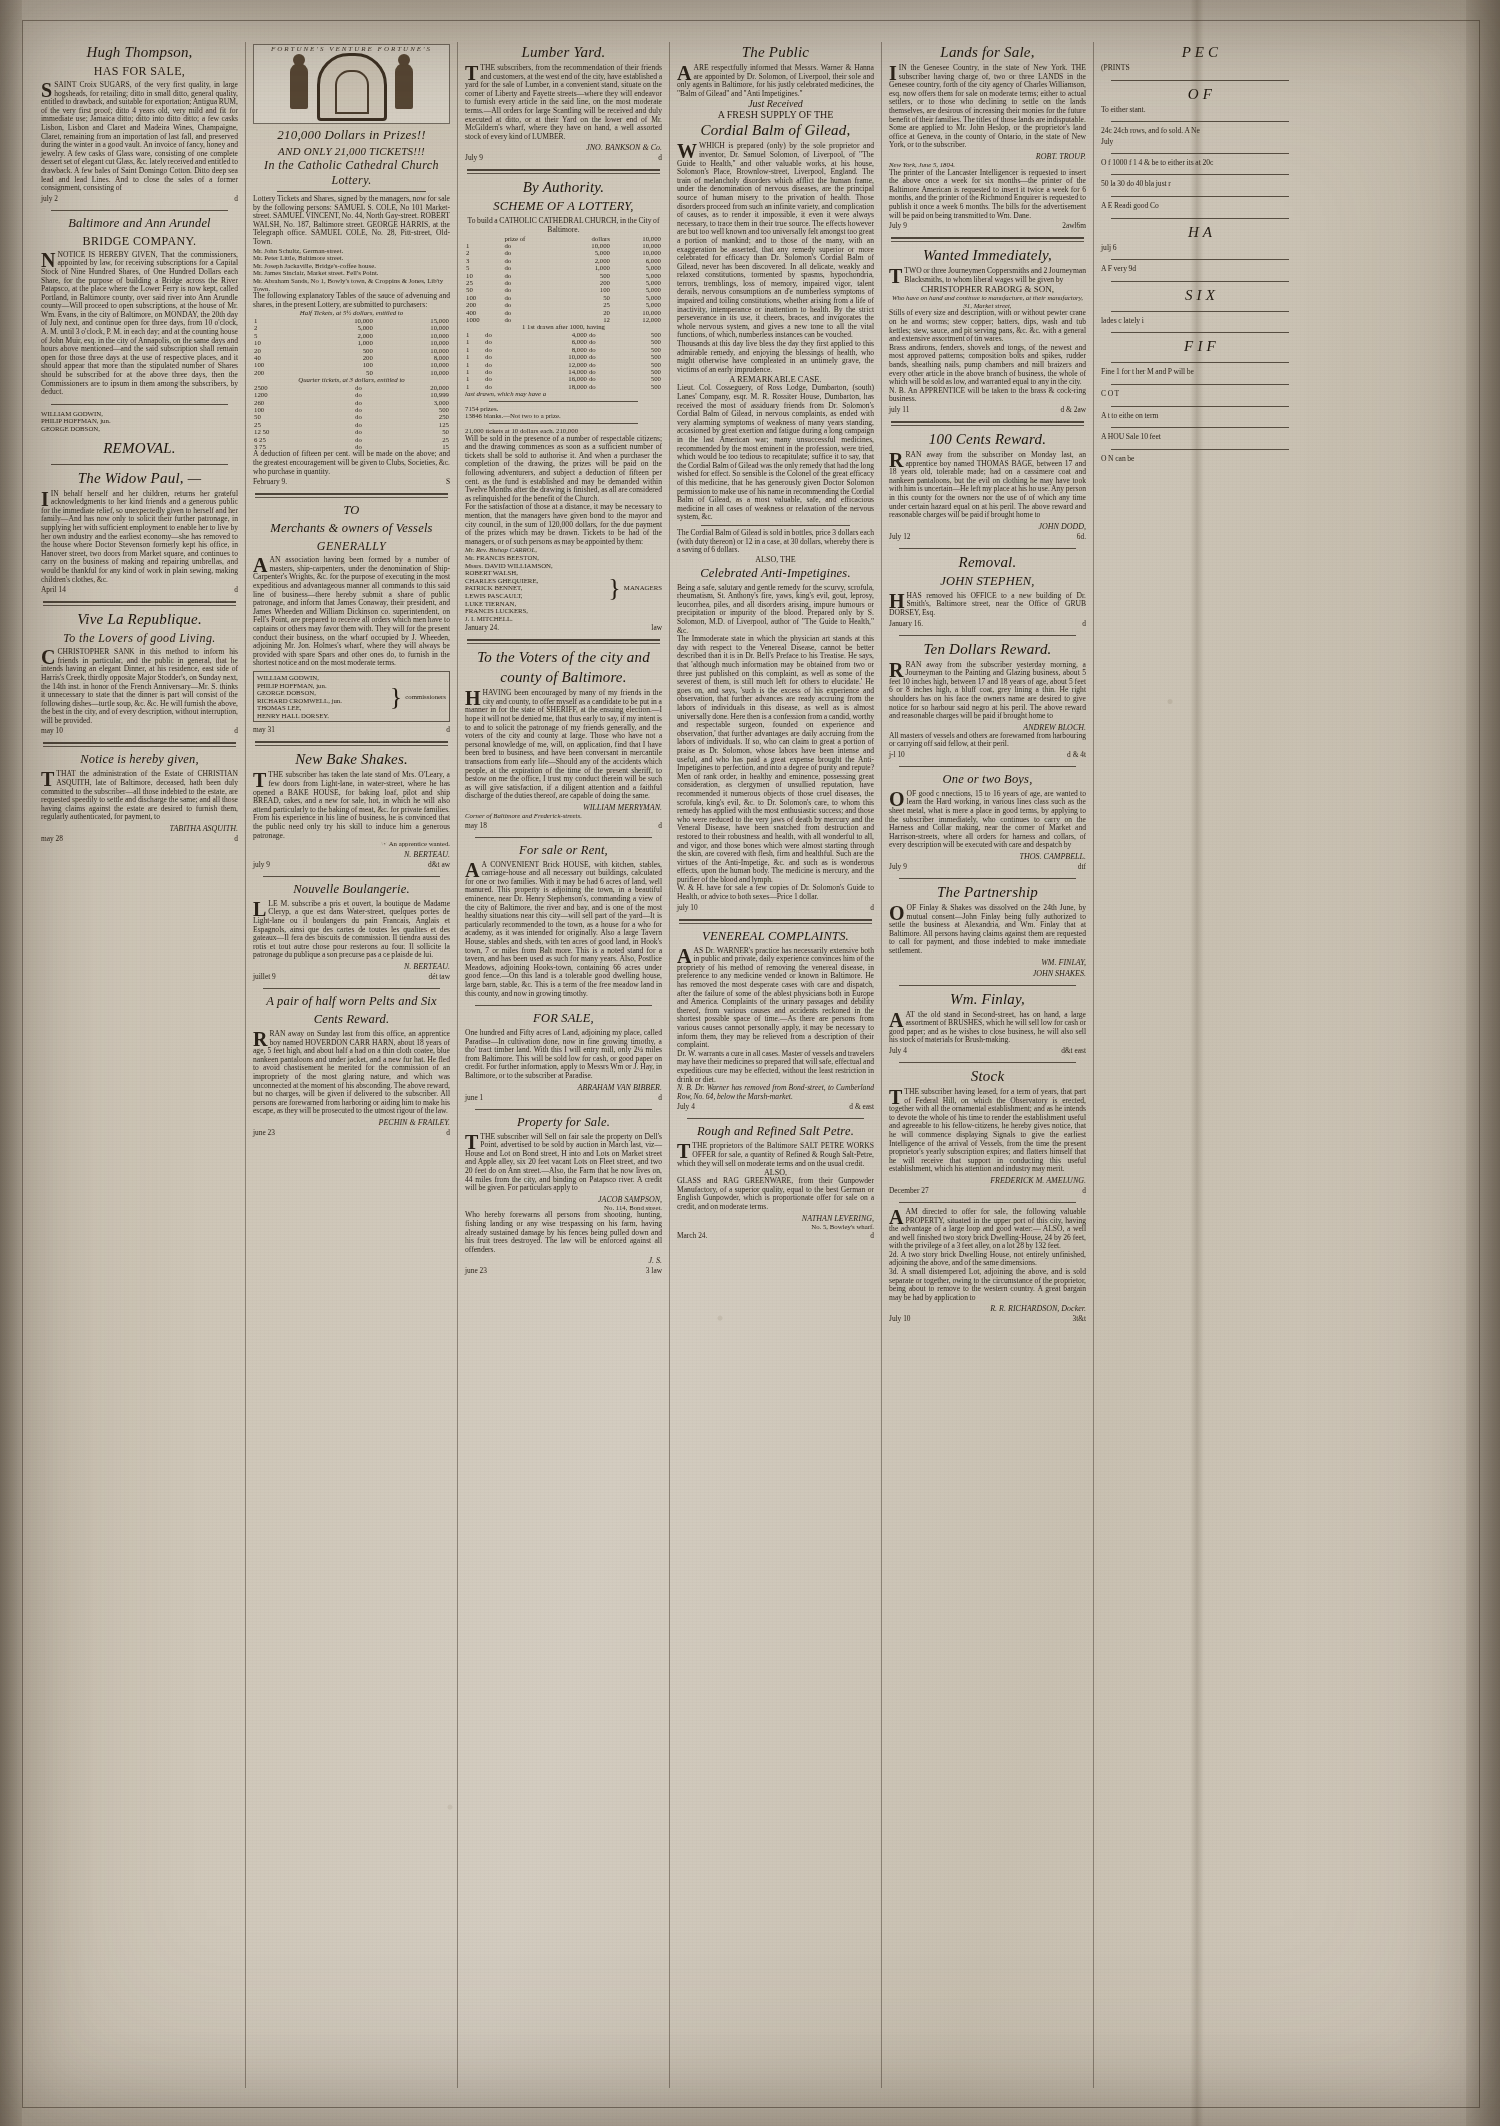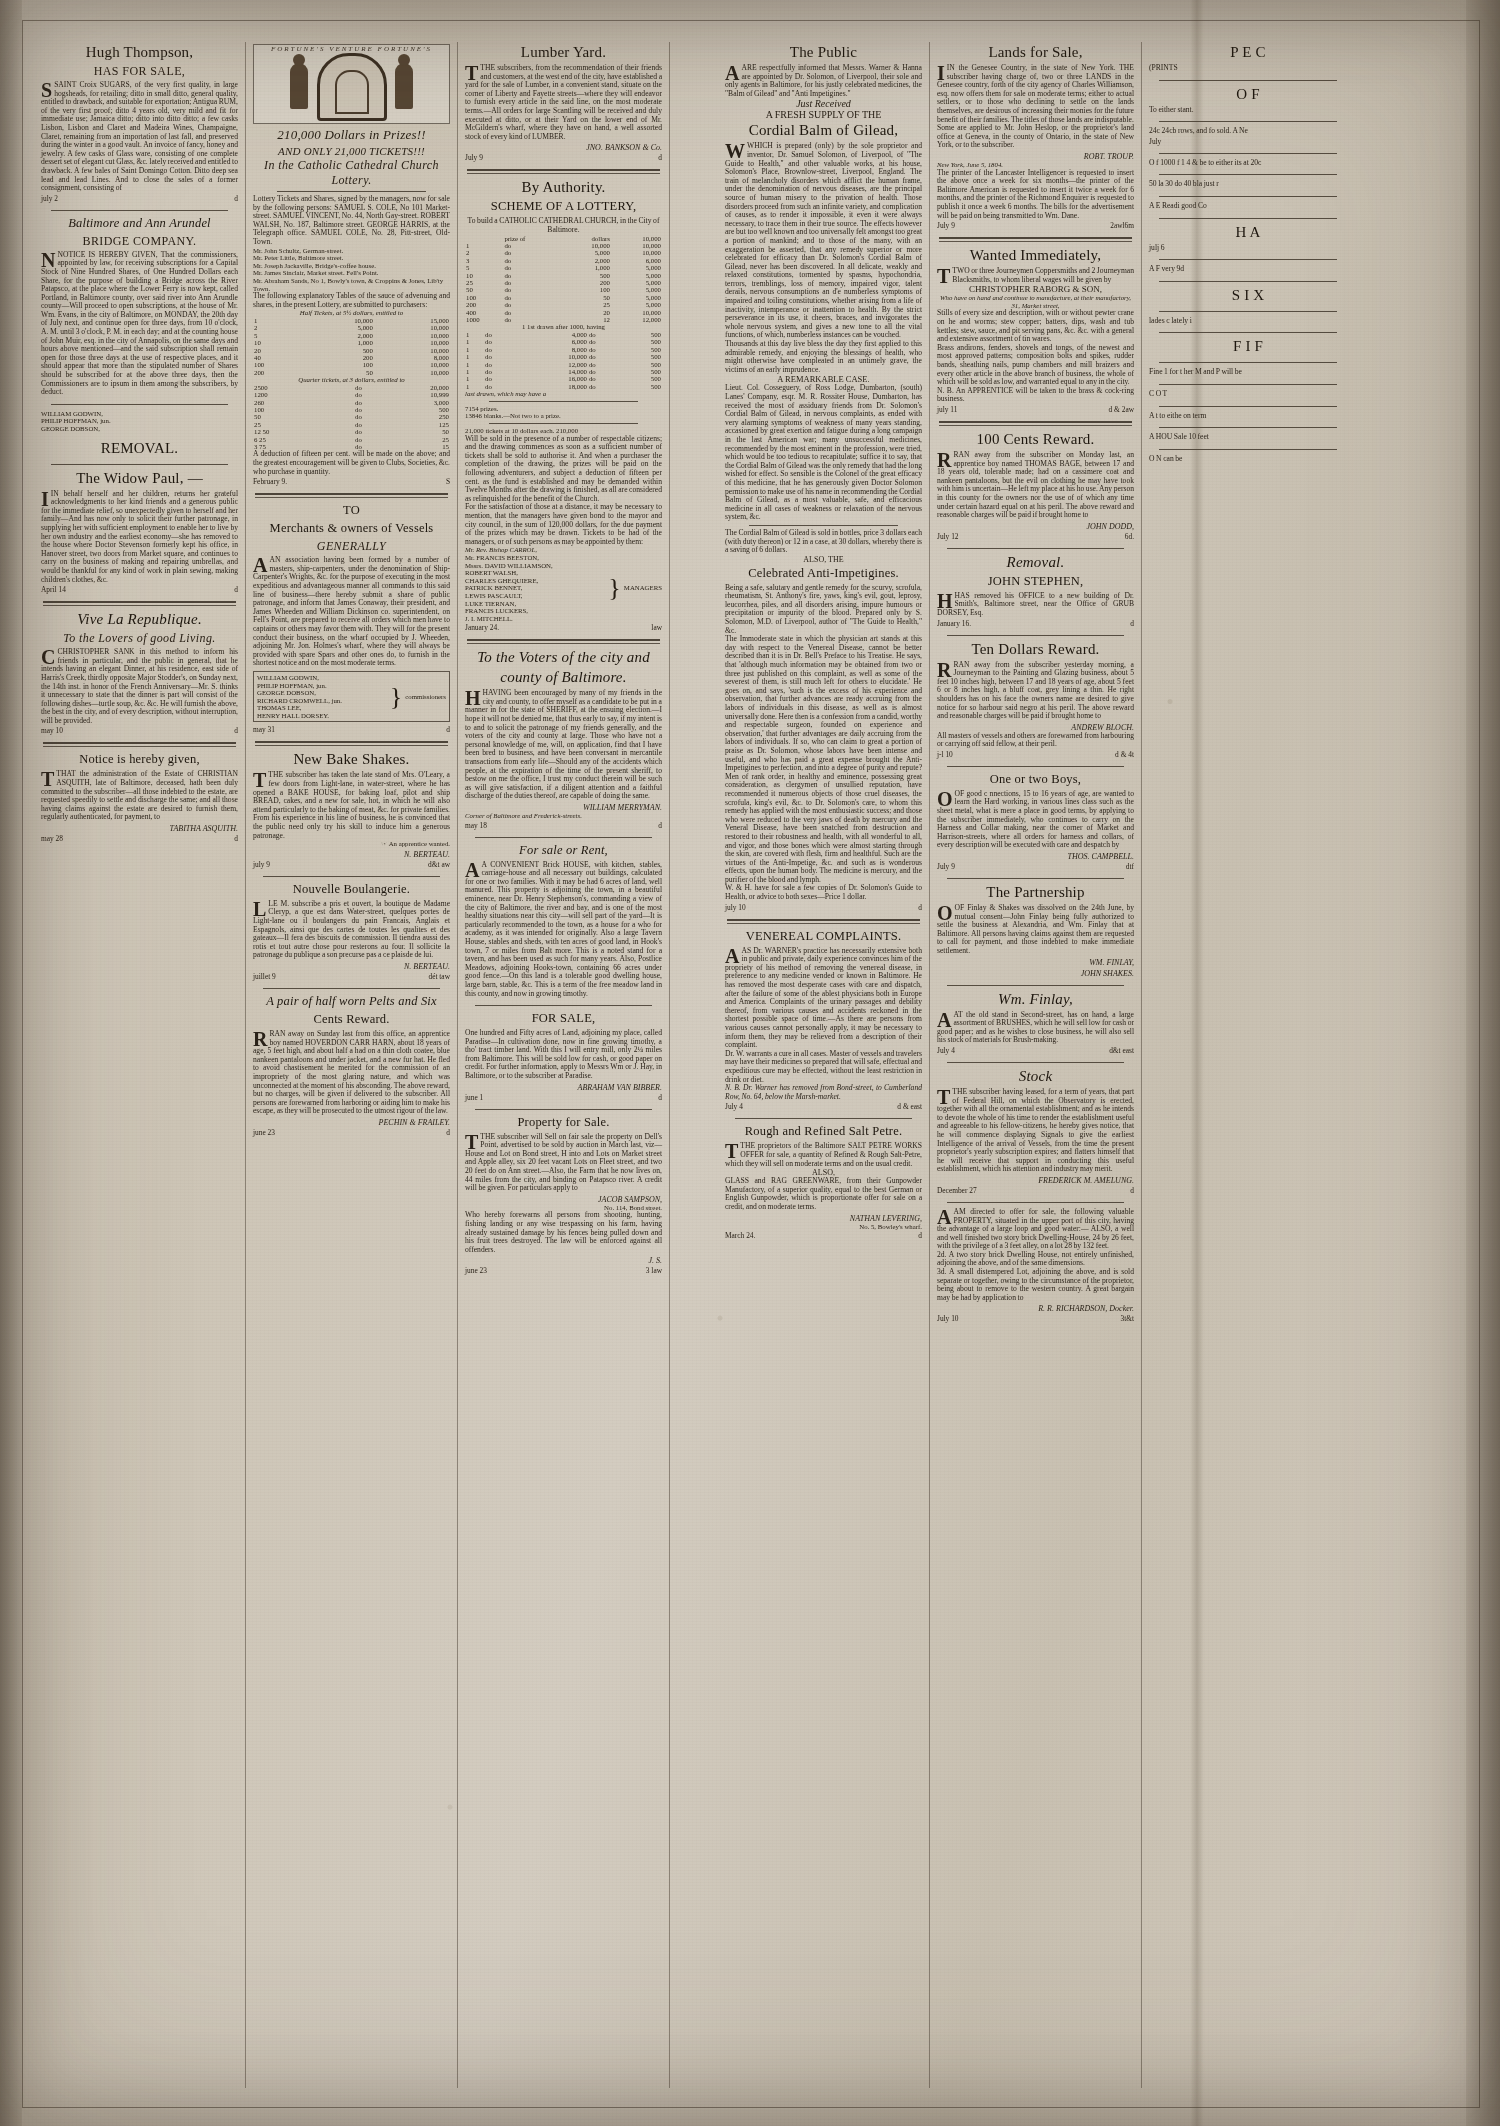--- a/index.html
+++ b/index.html
@@ -64,21 +64,21 @@
   .col {
     position: relative;
     padding: 0 7px;
     box-sizing: border-box;
     border-right: 1px solid rgba(55,45,33,.45);
   }
   .col:last-child { border-right: none; }
   .c1 { width: 212px; }
   .c2 { width: 212px; }
   .c3 { width: 212px; }
-  .c4 { width: 212px; margin-left: 48px; }
+  .c4 { width: 212px; }
   .c5 { width: 212px; }
   .c6 { width: 212px; }
 
   .ad {
     margin: 0 0 7px 0;
     color: #241c12;
   }
   .rule {
     border: none;
     border-top: 1px solid rgba(45,36,26,.75);
@@ -93,20 +93,21 @@
     margin: 5px 2px;
   }
   h2.hd {
     font-family: "Liberation Serif", serif;
     font-size: 15px;
     font-weight: normal;
     text-align: center;
     margin: 2px 0 3px 0;
     letter-spacing: .2px;
     color: #1d160e;
+    font-style: italic;
   }
   h2.hd.small { font-size: 12.5px; }
   h2.hd.script {
     font-family: "Liberation Serif", serif;
     font-style: italic;
     font-size: 15px;
   }
   .sub {
     text-align: center;
     font-size: 12px;

